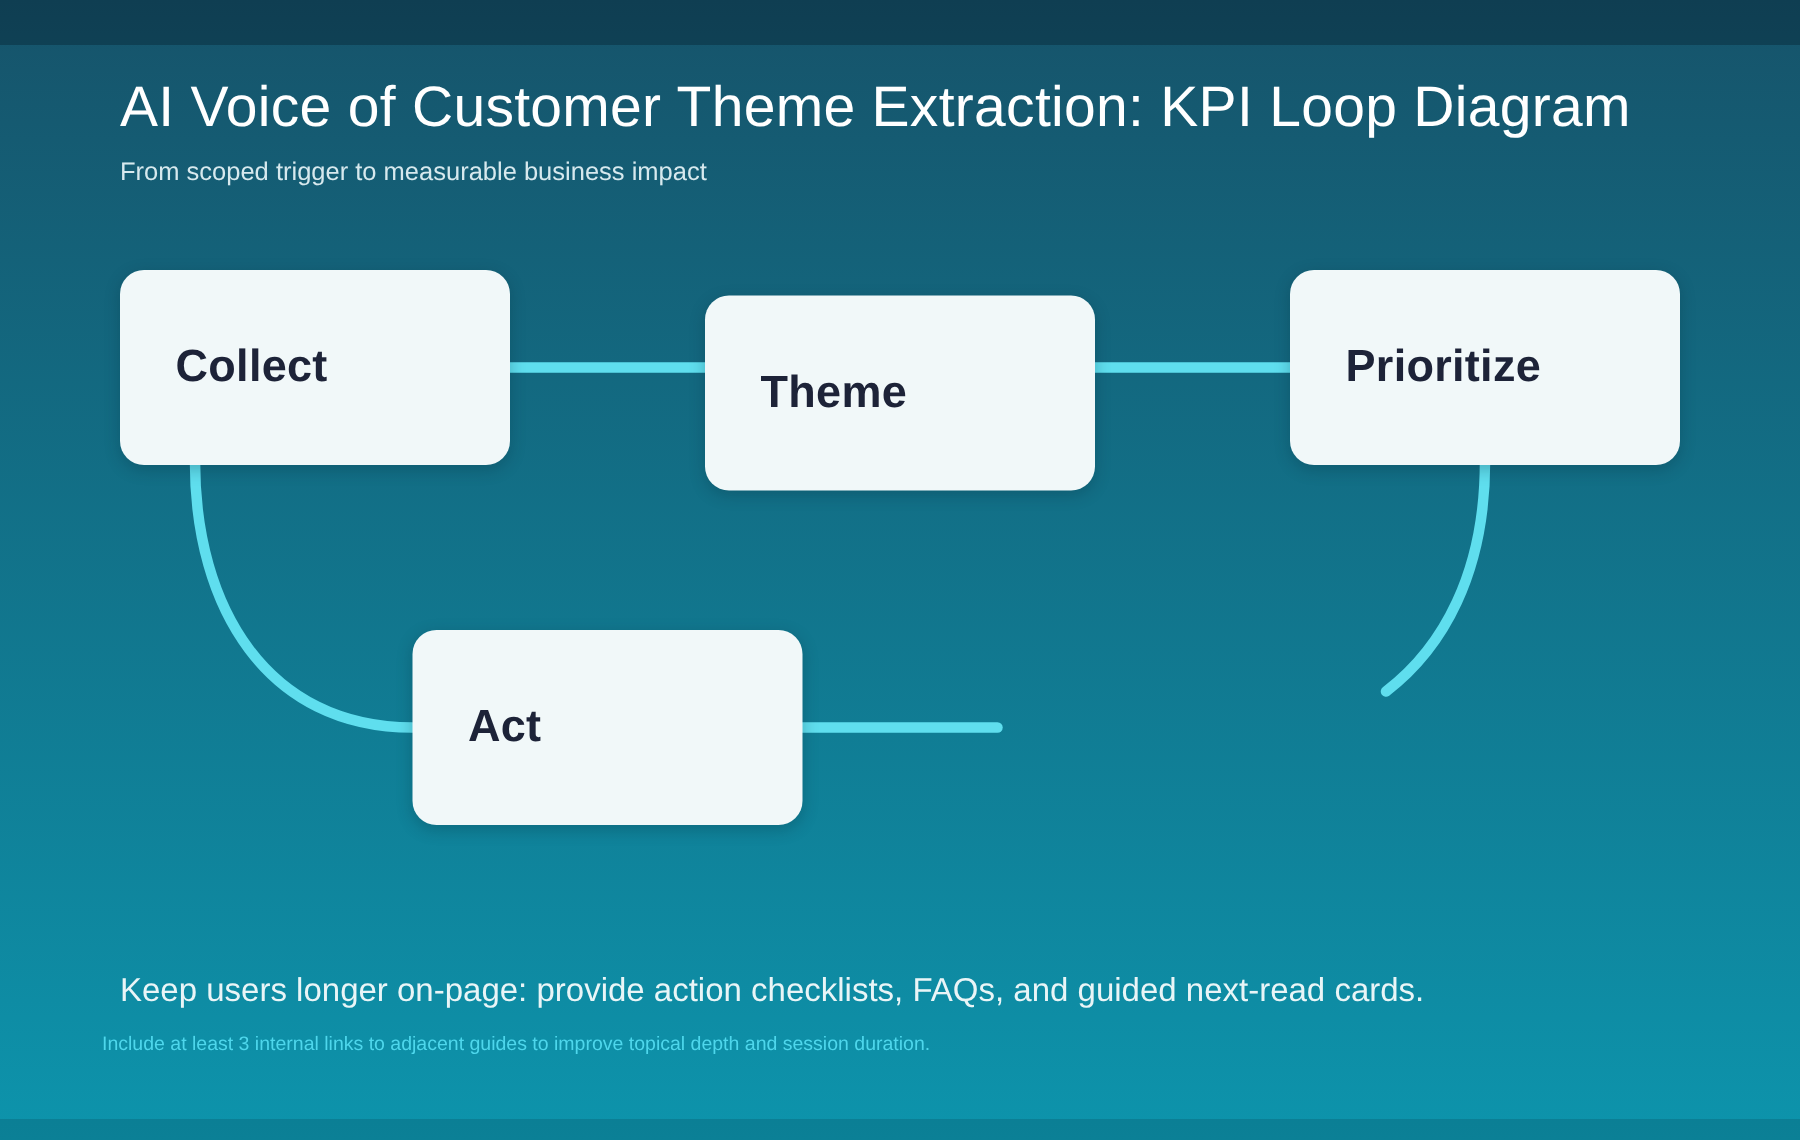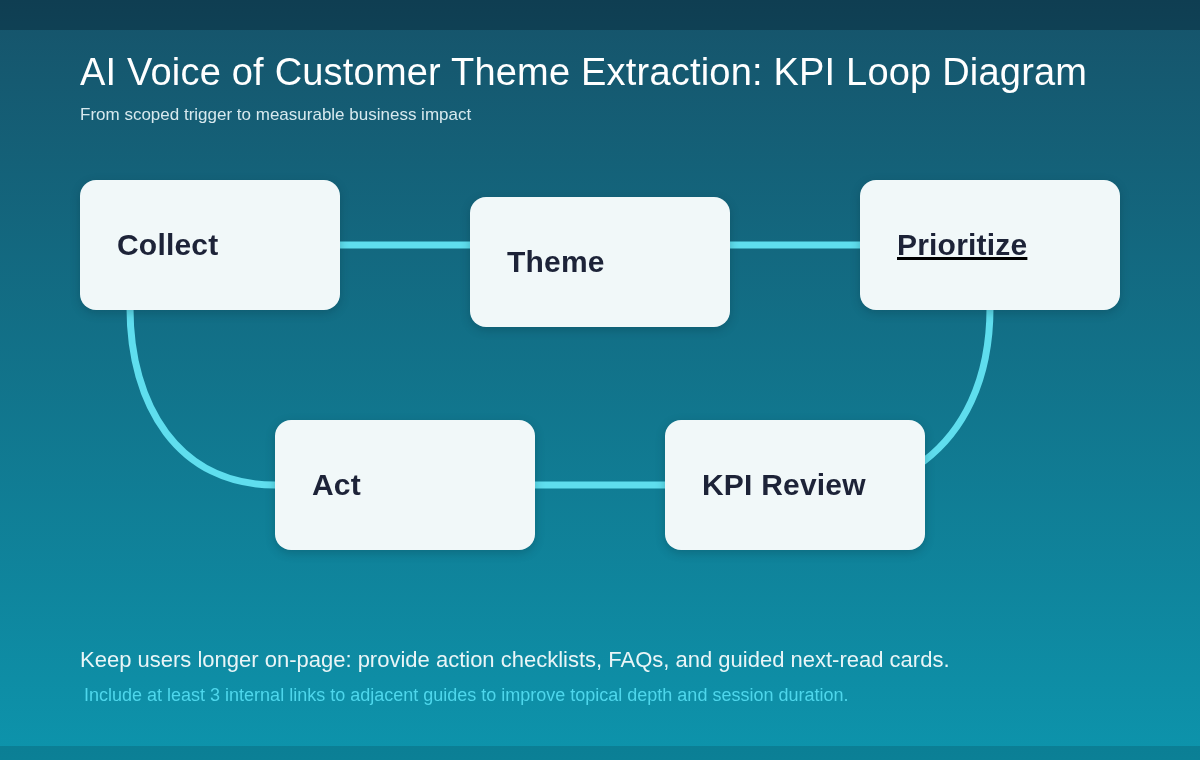--- a/index.html
+++ b/index.html
@@ -75,39 +75,39 @@
   .node .node-label {
     padding-left: 37px;
     font-size: 30px;
     font-weight: bold;
     color: var(--node-text, #1d2338);
     letter-spacing: 0.2px;
     white-space: nowrap;
   }
   .node-collect    { left: 80px;  top: 180px; }
   .node-theme      { left: 470px; top: 180px; margin-top: 17px; }
-  .node-prioritize { left: 860px; top: 180px; text-decoration: underline; }
+  .node-prioritize { left: 860px; top: 180px; }
   .node-act        { left: 275px; top: 420px; }
   .node-kpi-review { left: 665px; top: 420px; }
   .footer-note {
     position: absolute;
     left: 80px;
     top: 648px;
     margin: 0;
     font-size: 22px;
     line-height: 24px;
     color: #e9f5f7;
     white-space: nowrap;
   }
   .footer-link-hint {
     position: absolute;
-    left: 84px;
+    left: 68px;
     top: 684px;
     margin: 0;
-    font-size: 18px;
+    font-size: 13px;
     line-height: 23px;
     color: var(--accent-text, #4ed7ec);
     white-space: nowrap;
   }
 </style>
 </head>
 <body>
 
 <div class="canvas">
 
@@ -130,20 +130,17 @@
   </div>
   <div class="node node-theme">
     <span class="node-label">Theme</span>
   </div>
   <div class="node node-prioritize">
     <span class="node-label">Prioritize</span>
   </div>
   <div class="node node-act">
     <span class="node-label">Act</span>
   </div>
-  <div class="node node-kpi-review">
-    <span class="node-label">KPI Review</span>
-  </div>
 
   <p class="footer-note">Keep users longer on-page: provide action checklists, FAQs, and guided next-read cards.</p>
   <p class="footer-link-hint">Include at least 3 internal links to adjacent guides to improve topical depth and session duration.</p>
 
 </div>
 
 </body></html>

